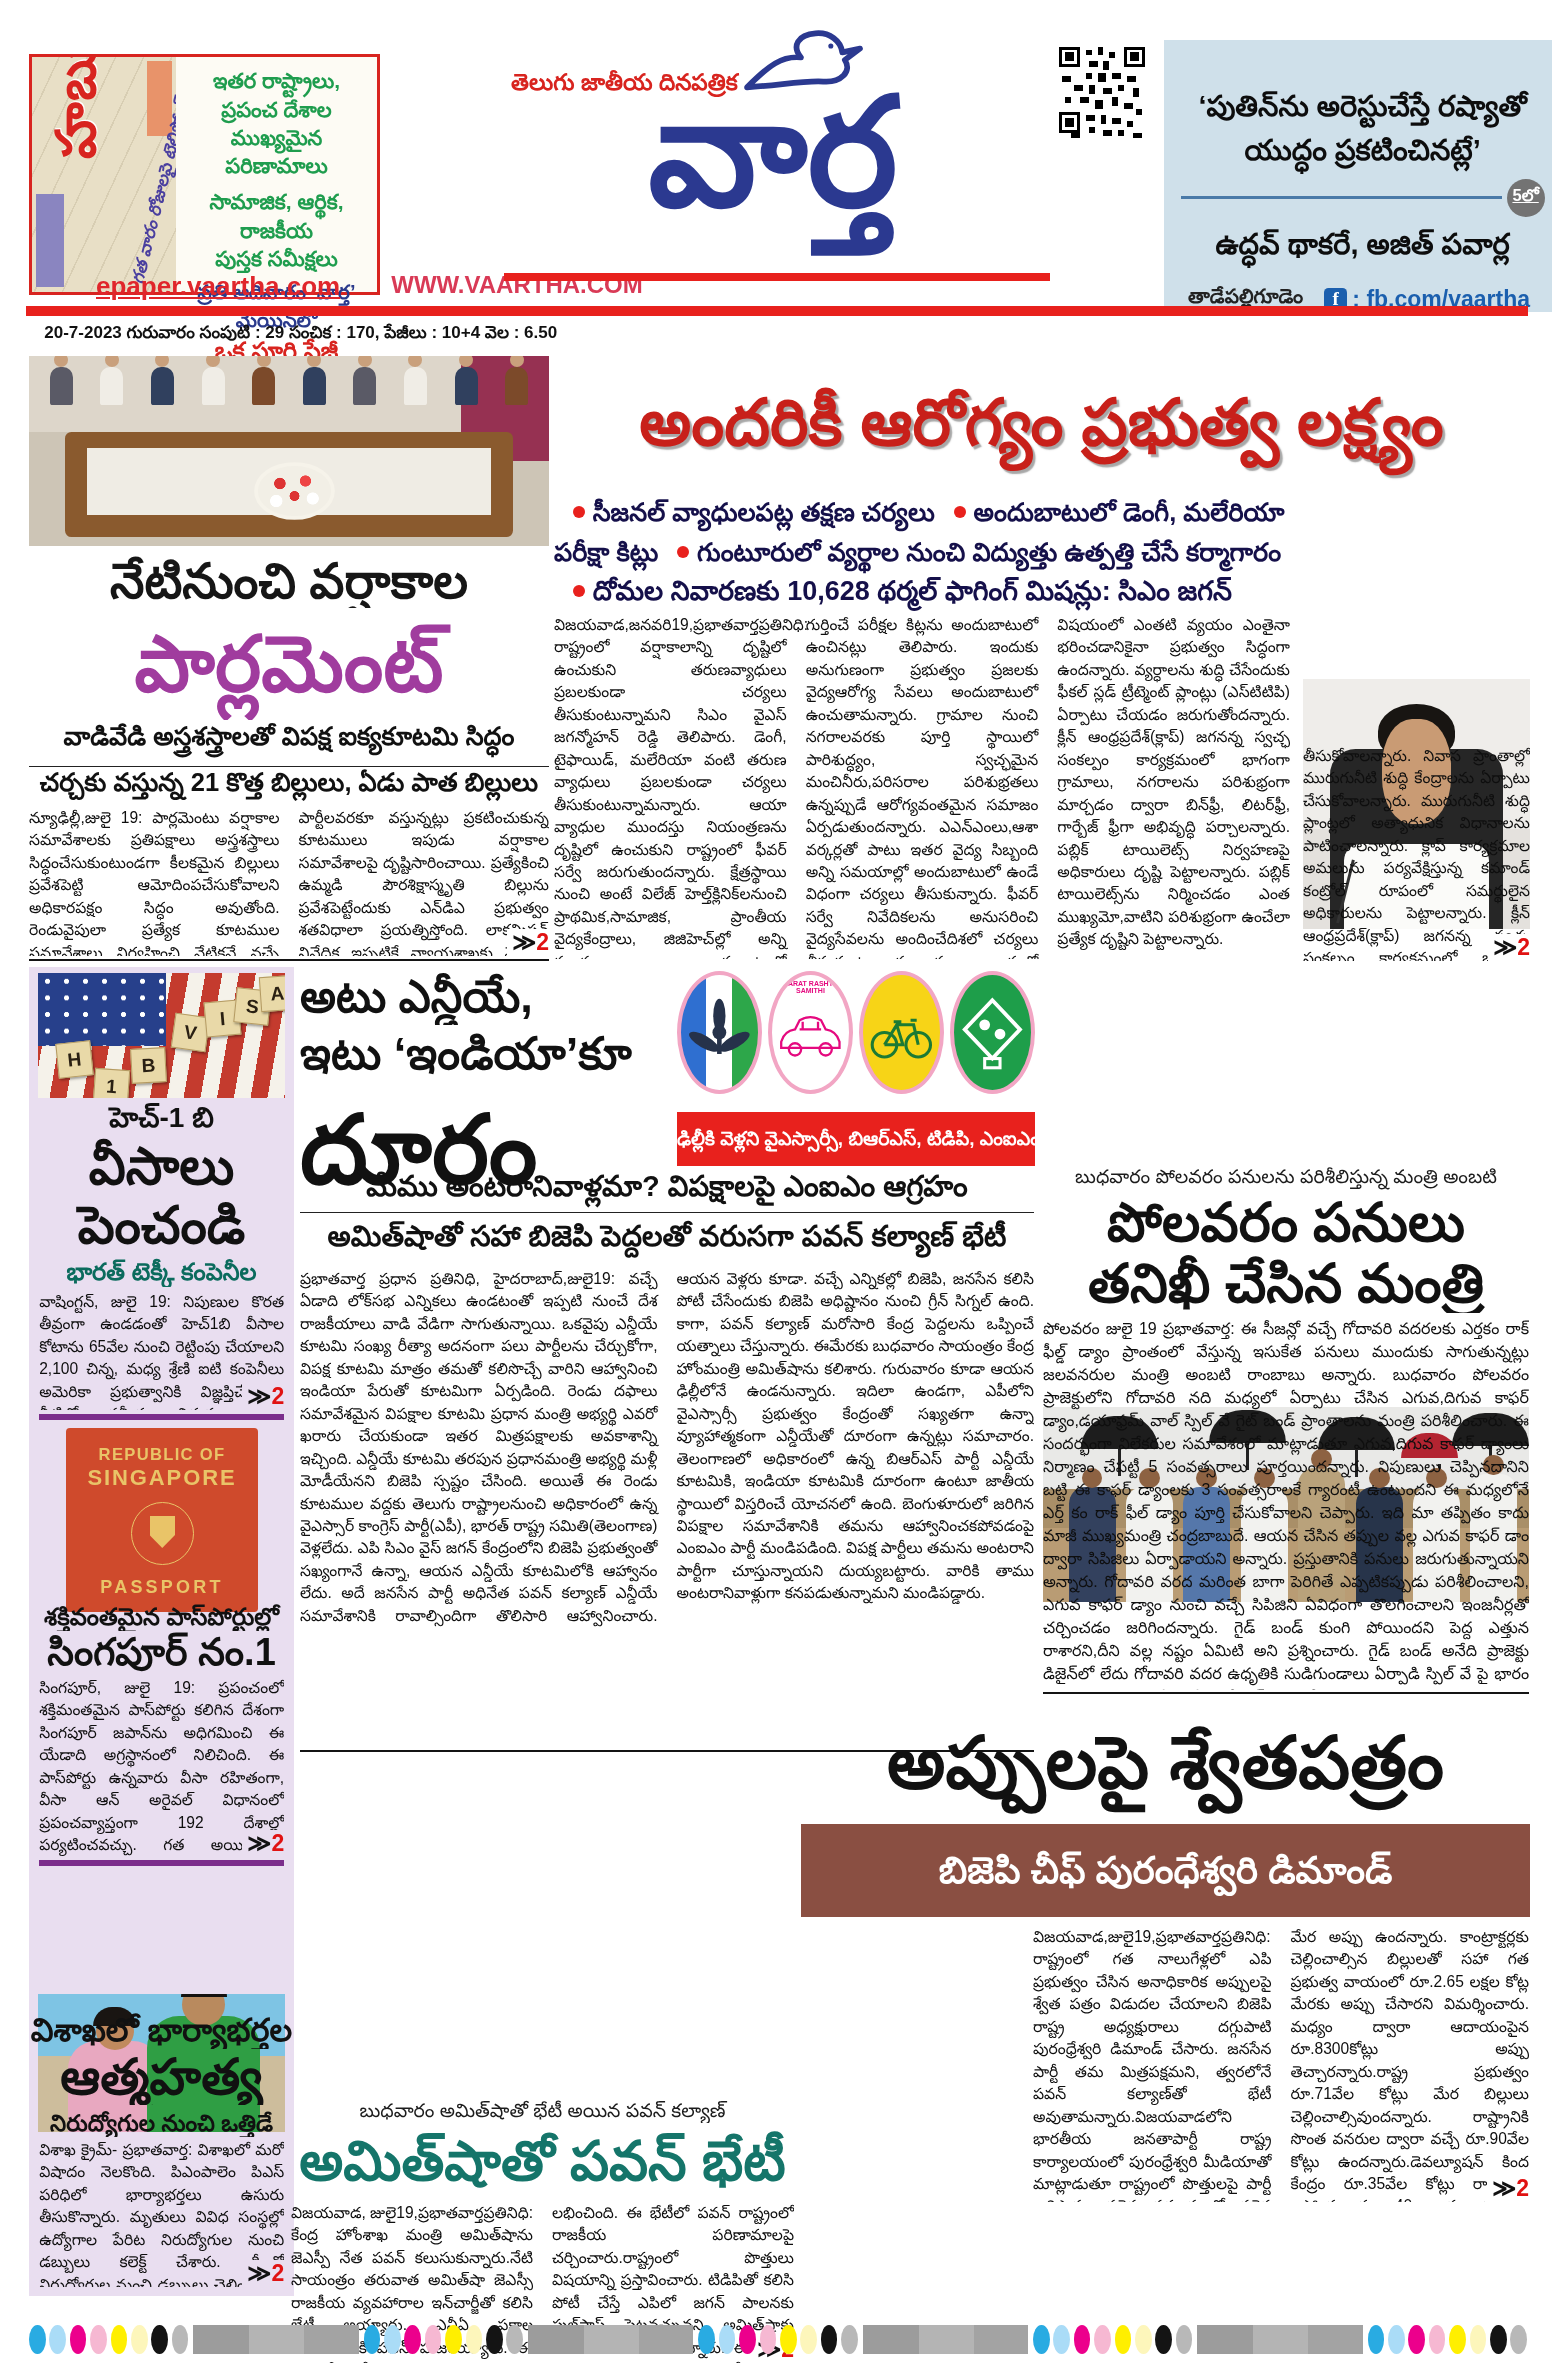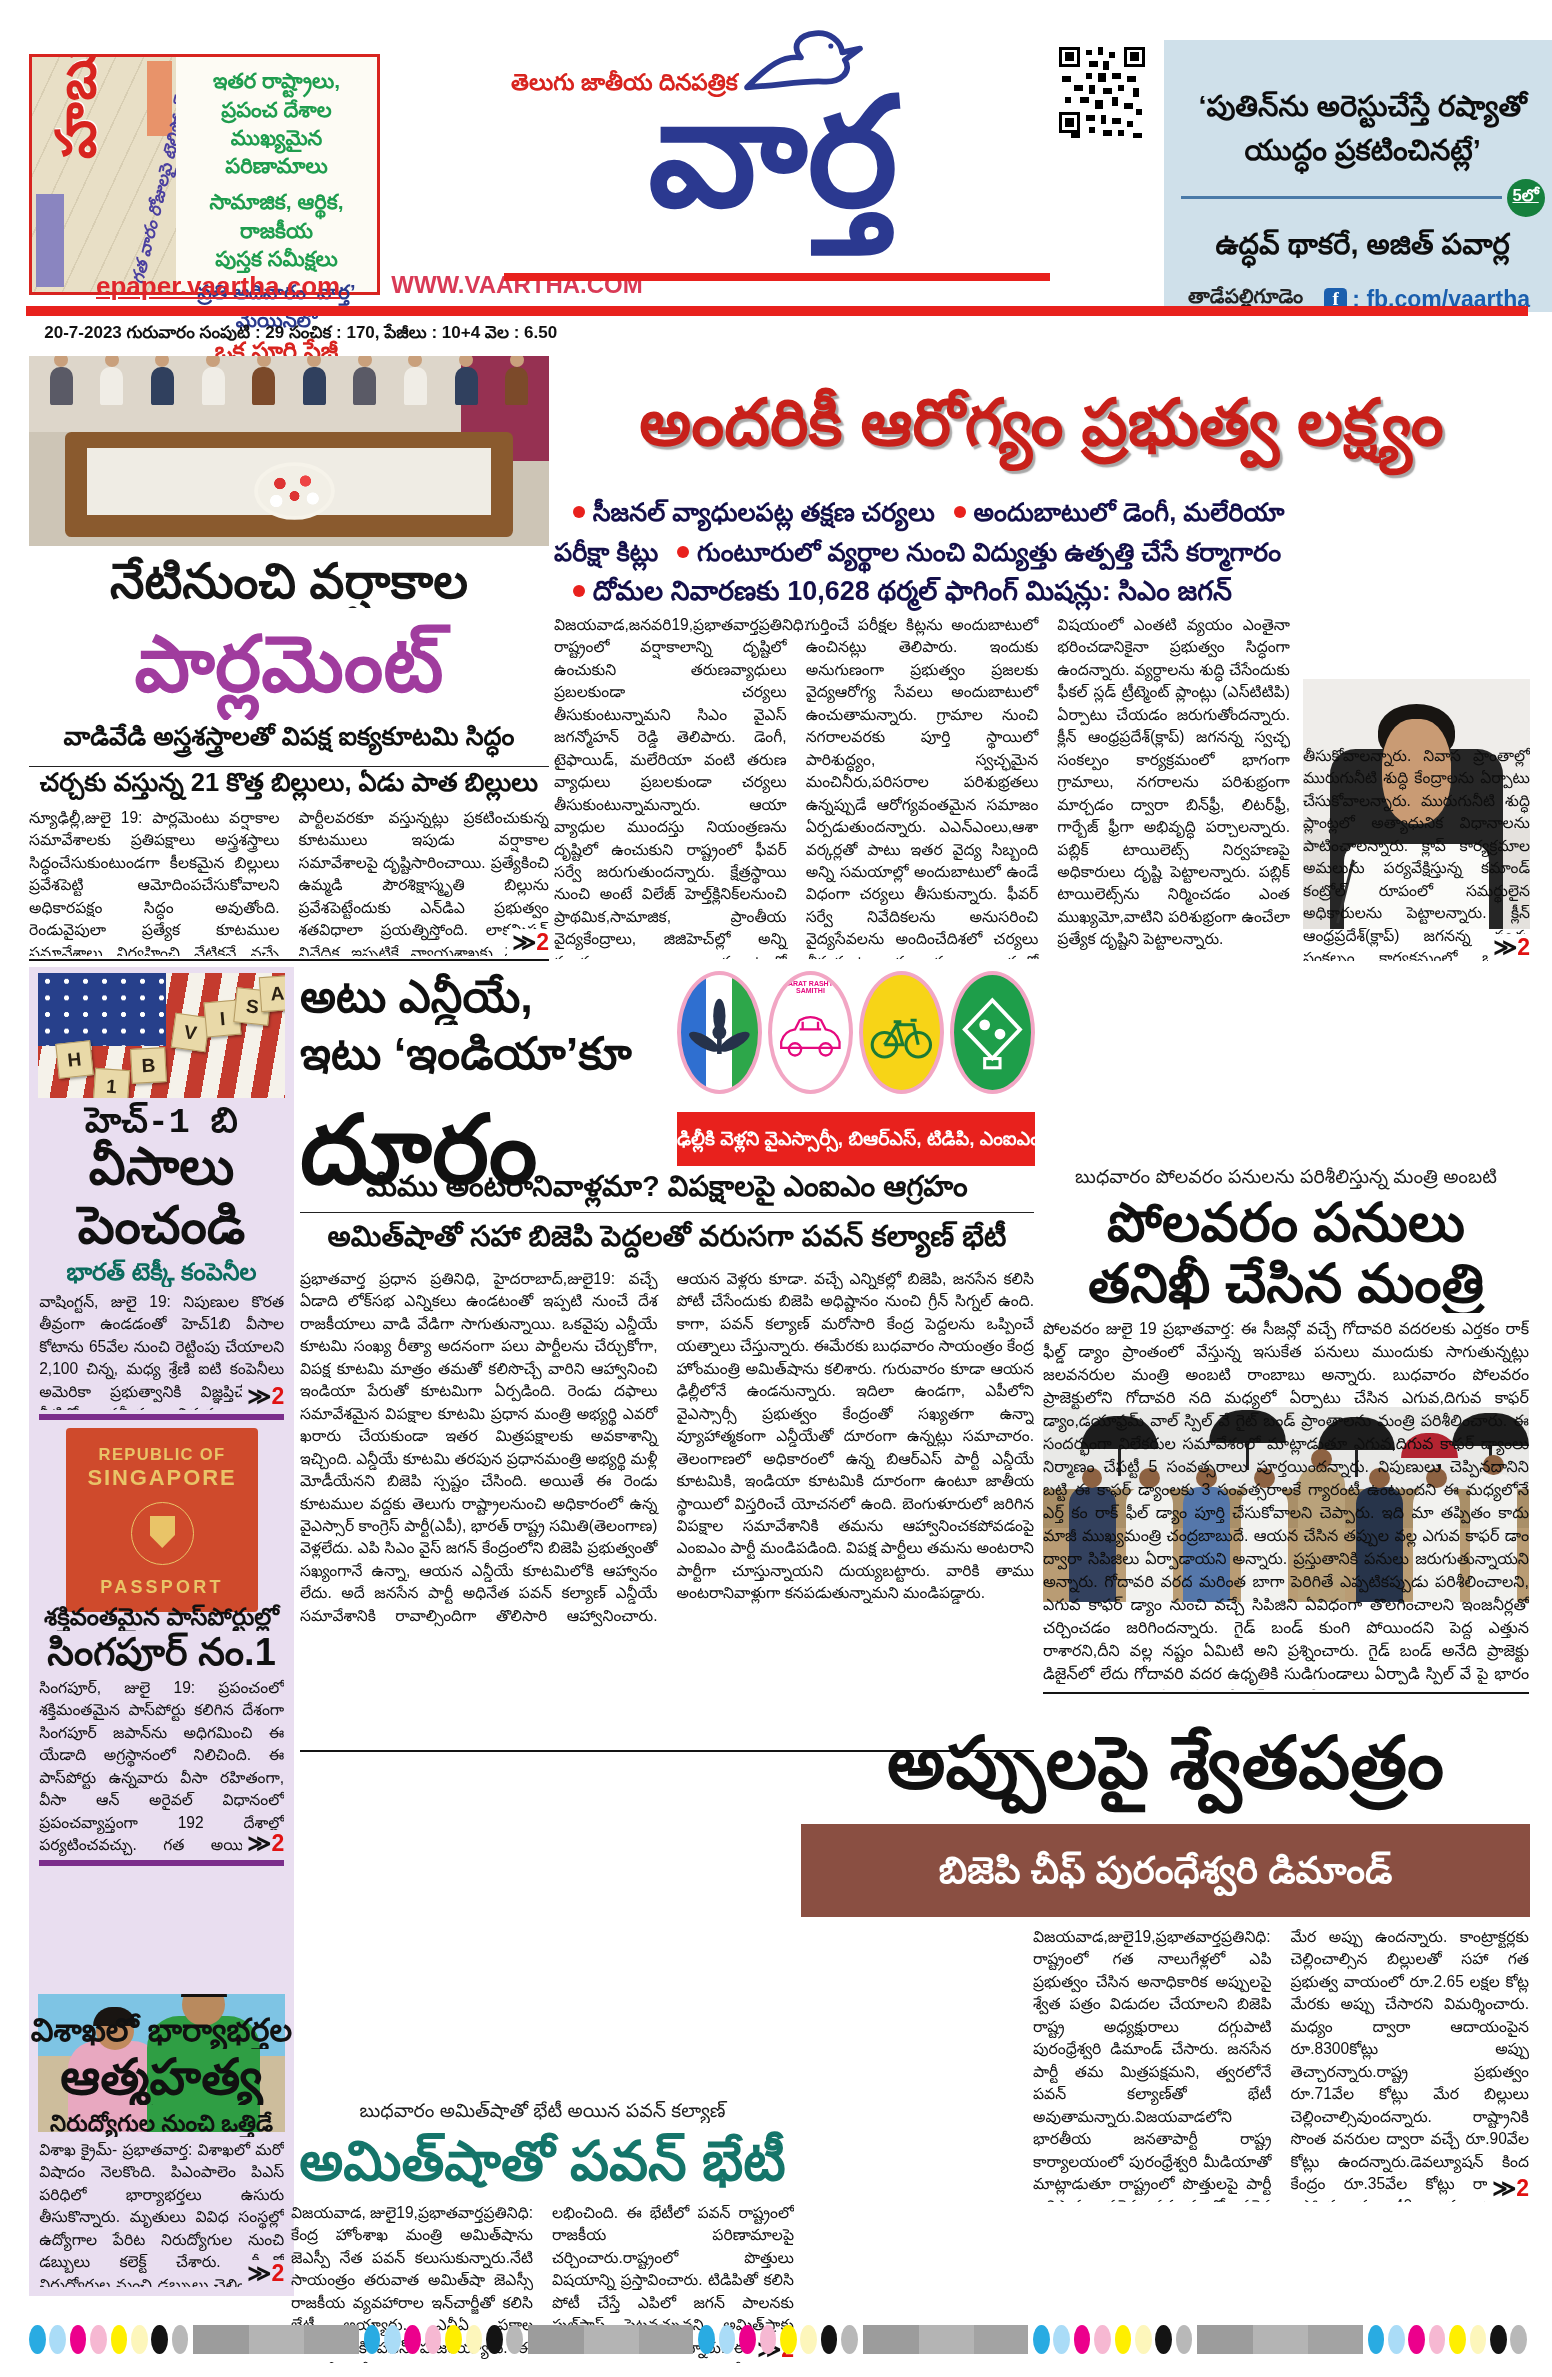--- a/index.html
+++ b/index.html
@@ -10,21 +10,21 @@
   .b{font-weight:bold;}
   .ov{overflow:hidden;}
   .body-t{font-size:15.6px;line-height:1.44;color:#0e0e0e;text-align:justify;}
   .cols2{column-count:2;column-gap:19px;}
   .cols3{column-count:3;column-gap:19px;}
   .jump{white-space:nowrap;font-weight:bold;font-size:23px;color:#111;}
   .jump .pg{color:#e01212;}
   .rule{background:#141414;height:1.9px;}
   .rdot{display:inline-block;width:12px;height:12px;border-radius:50%;background:#e8211d;
         margin:0 7.7px 3.8px 19px;vertical-align:middle;}
-  .badge{display:inline-flex;align-items:center;justify-content:center;background:#15803d;
+  .badge{display:inline-flex;align-items:center;justify-content:center;background:#737373;
          color:#fff;border-radius:50%;font-weight:bold;text-decoration:underline;}
   
   .promo{border:3.2px solid #d8241f;display:flex;background:#fdfbf4;}
   .promo-art{position:relative;width:144px;background:#e8dfc6;overflow:hidden;}
   .promo-art .sketch{position:absolute;inset:0;background:
      repeating-linear-gradient(115deg,transparent 0 24px,#b9ad8f 24px 25.5px);opacity:.35;}
   .promo-orange{position:absolute;right:3.8px;top:3.8px;width:25.5px;height:75px;background:#e8936a;}
   .promo-violet{position:absolute;left:3.8px;bottom:5.1px;width:28px;height:93px;background:#8a85c0;}
   .promo-vert{position:absolute;left:11.5px;top:102px;transform:rotate(-90deg);transform-origin:left top;
       font-size:55px;font-weight:bold;color:#d8241f;white-space:nowrap;letter-spacing:1.3px;
@@ -277,21 +277,21 @@
     <div class="abs scene hf" style="left:9px;top:6.4px;width:247px;height:125px;">
       <div class="hf-canton"></div>
       <div class="tile" style="left:19px;top:69px;transform:rotate(-6deg);">H</div>
       <div class="tile" style="left:56px;top:96px;transform:rotate(4deg);">1</div>
       <div class="tile" style="left:93px;top:75px;transform:rotate(-3deg);">B</div>
       <div class="tile" style="left:135px;top:42px;transform:rotate(8deg);">V</div>
       <div class="tile" style="left:167px;top:28px;transform:rotate(-5deg);">I</div>
       <div class="tile" style="left:197px;top:15.3px;transform:rotate(6deg);">S</div>
       <div class="tile" style="left:222px;top:2.6px;transform:rotate(-4deg);">A</div>
     </div>
-    <div class="abs c b ov" style="left:0;top:135px;width:265px;height:34px;font-size:35px;font-family:Liberation Mono, monospace;">హెచ్-1 బి</div>
+    <div class="abs c b ov" style="left:0;top:135px;width:265px;height:34px;font-size:28px;">హెచ్-1 బి</div>
     <div class="abs c b ov" style="left:0;top:171px;width:265px;height:56px;font-size:52px;line-height:56px;">వీసాలు</div>
     <div class="abs c b ov" style="left:0;top:230px;width:265px;height:56px;font-size:52px;line-height:56px;">పెంచండి</div>
     <div class="abs c b ov" style="left:0;top:291px;width:265px;height:29px;font-size:24px;color:#0b6b5d;">భారత్ టెక్కీ కంపెనీల డిమాండ్</div>
     <div class="abs ov" style="left:10.2px;top:324px;width:245px;height:119px;">
       <div class="body-t">వాషింగ్టన్, జులై 19: నిపుణుల కొరత తీవ్రంగా ఉండడంతో హెచ్1బి వీసాల కోటాను 65వేల నుంచి రెట్టింపు చేయాలని 2,100 చిన్న, మధ్య శ్రేణి ఐటి కంపెనీలు అమెరికా ప్రభుత్వానికి విజ్ఞప్తిచేశాయి. వీటిల్లో భారతీయుల నిర్వహణ లోనివి కూడా చాలా ఉన్నాయి. అక్కడి టెక్నాలజీ కంపె </div>
       <span class="jump abs" style="right:0;bottom:0;background:#e9def0;padding-left:5.1px;"><span>≫</span><span class="pg">2</span></span>
     </div>
     <div class="abs" style="left:10.2px;top:447px;width:245px;height:5.7px;background:#7b2d8b;"></div>
     <div class="abs pass" style="left:37px;top:461px;width:192px;height:167px;">
       <div class="t1">REPUBLIC OF</div>

